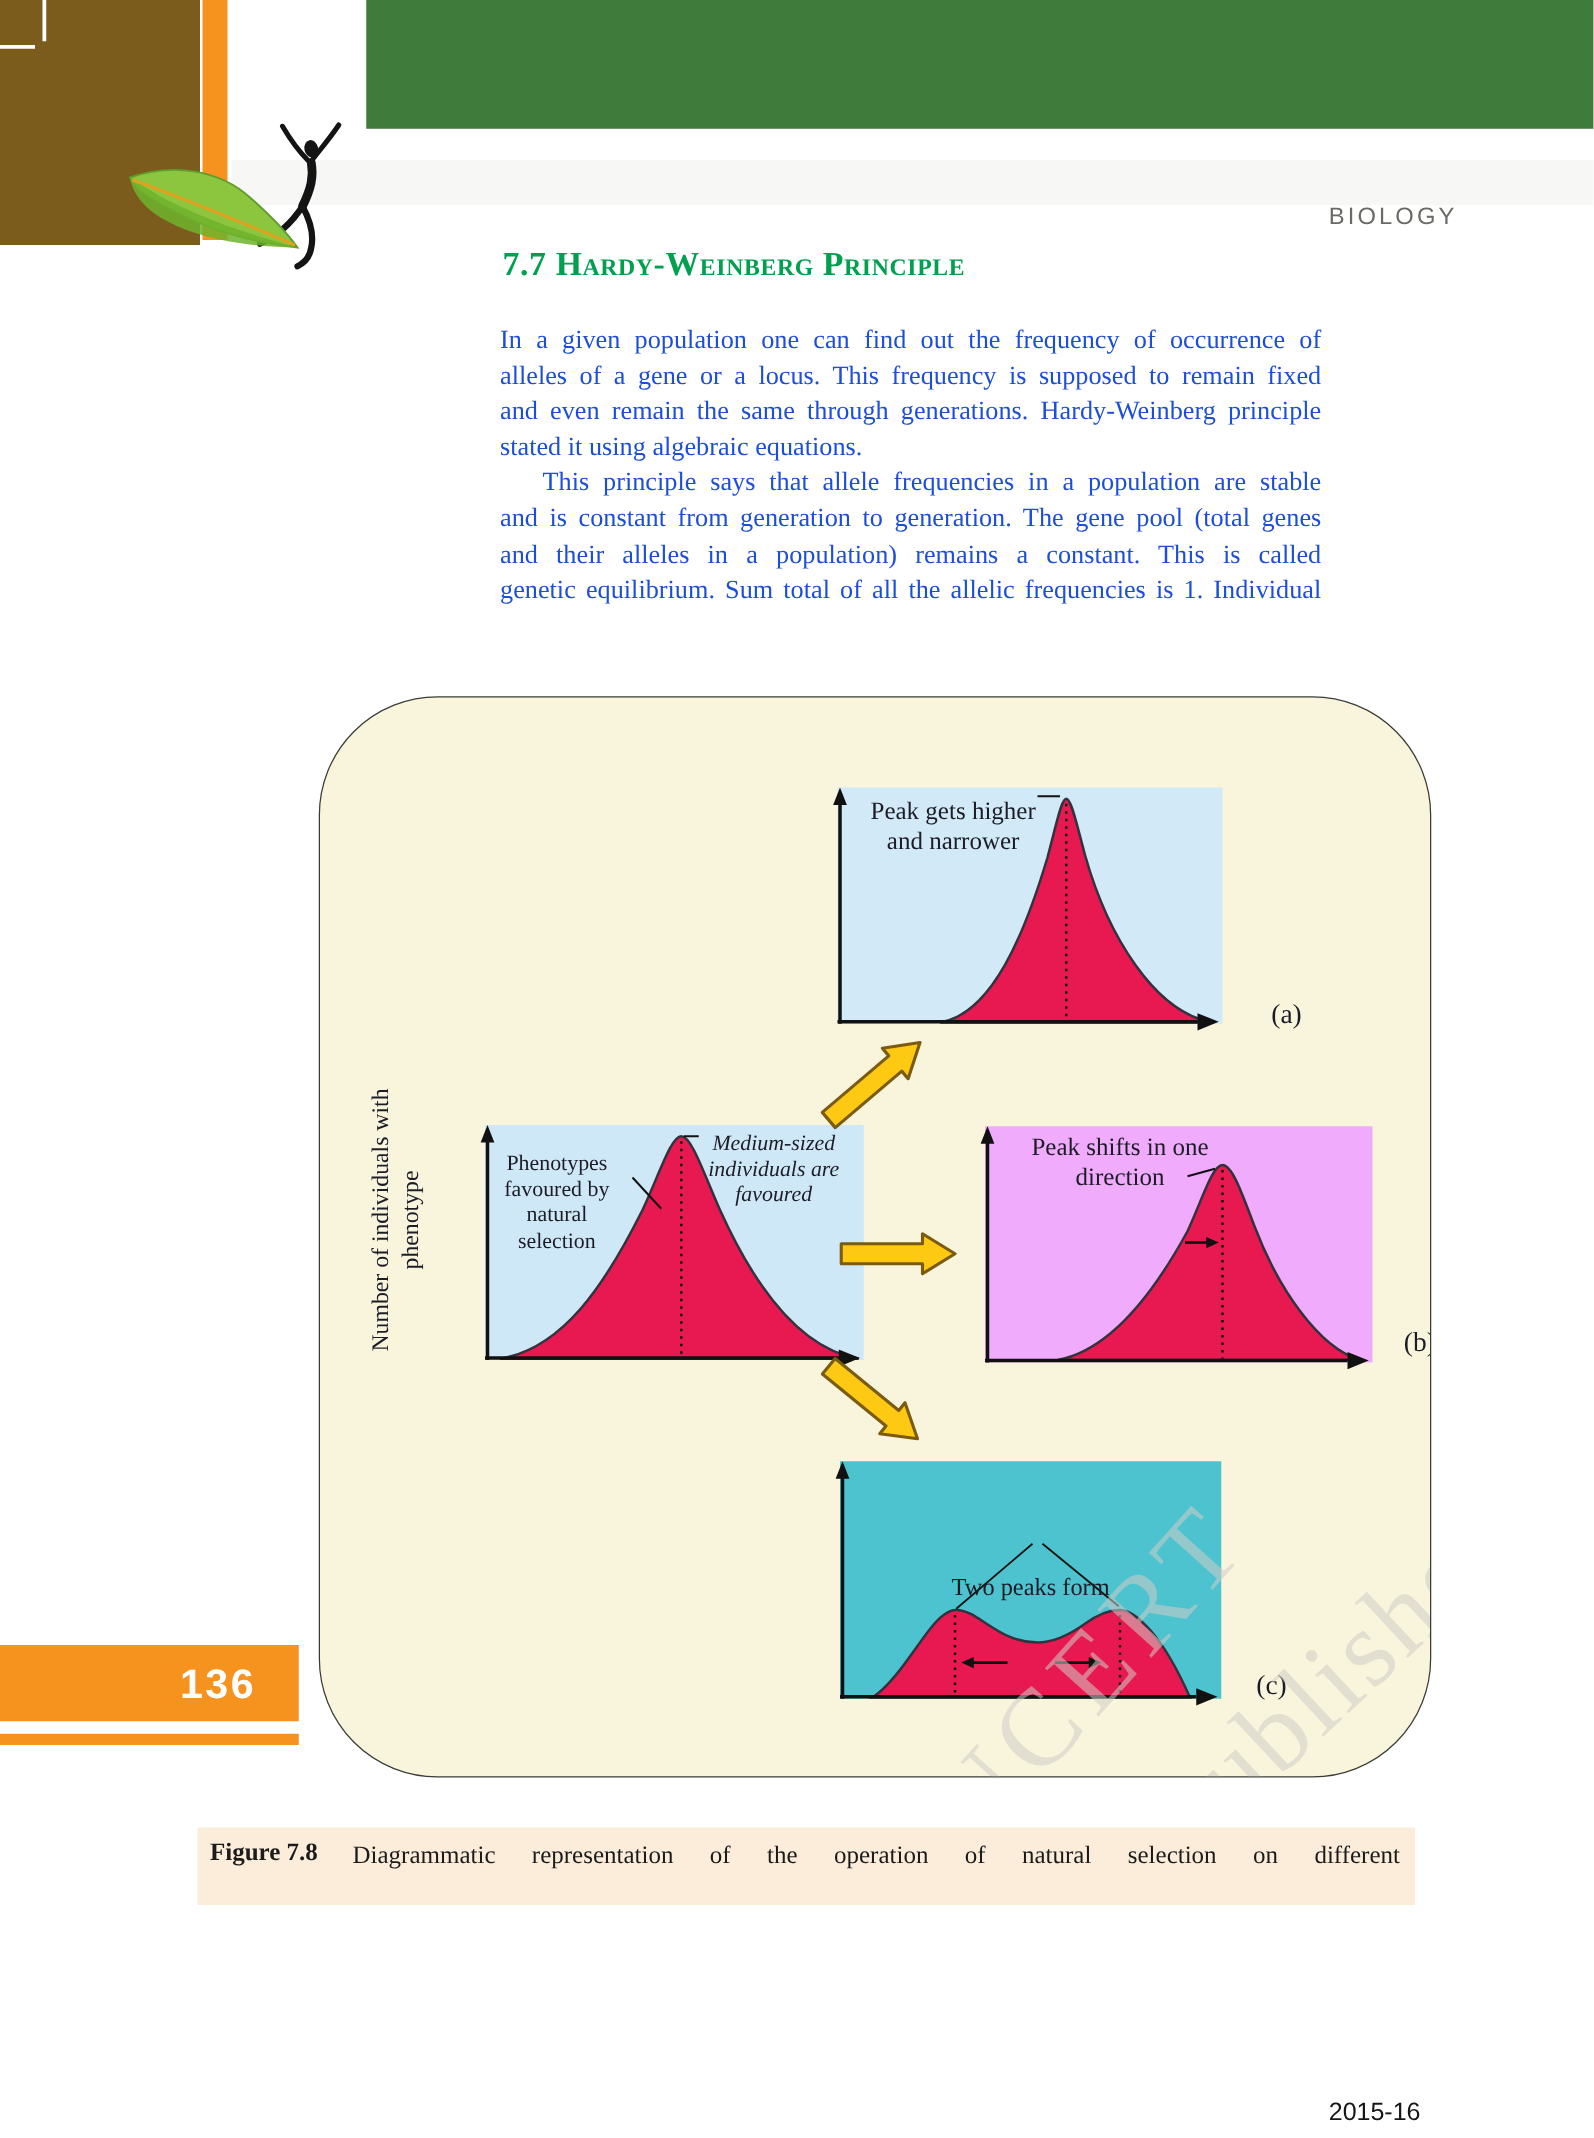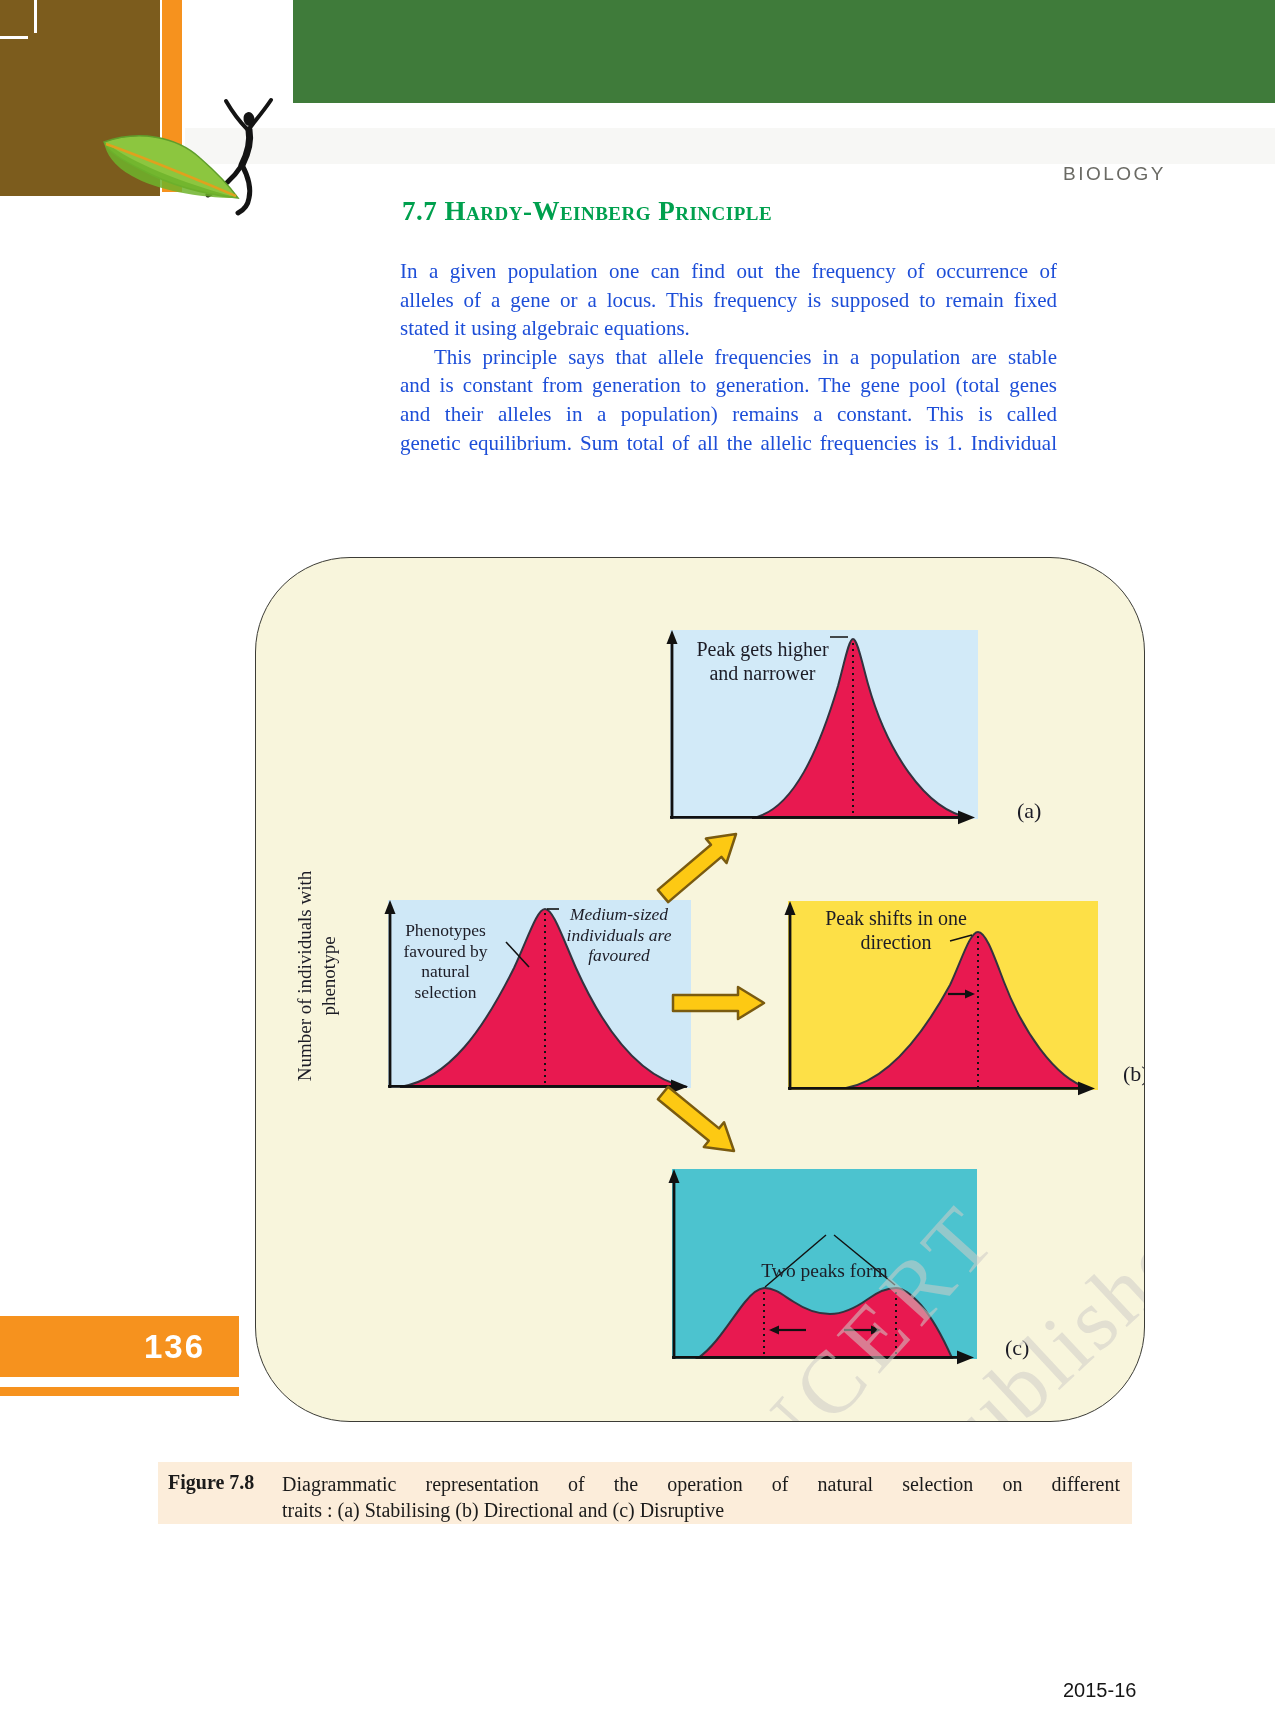--- a/index.html
+++ b/index.html
@@ -30,21 +30,21 @@
   .body-line.no-just { text-align:left; text-align-last:left; }
   .body-line.indent  { text-indent:34px; }
 
   
   .fig-box { position:absolute; left:255px; top:557px; width:888px; height:863px;
              background:#f8f5dc; border:1.8px solid #3c3c36; border-radius:95px; overflow:hidden; }
 
   .panel { position:absolute; }
   .p-src { left:100px; top:342px; width:303px; height:188px; background:#cfe8f7;margin-left:32px; }
   .p-a   { left:414px; top:72px;  width:308px; height:189px; background:#d2eaf8; }
-  .p-b   { left:532px; top:343px; width:310px; height:189px; background:#fde047; }
+  .p-b   { left:532px; top:343px; width:310px; height:189px; background:#f0abfc; }
   .p-c   { left:416px; top:611px; width:305px; height:190px; background:#4cc3cf; }
   .panel svg { position:absolute; left:0; top:0; overflow:visible; }
 
   .fig-lbl { position:absolute; color:#1c1c26; text-align:center; line-height:1.18; }
   .lbl-a      { left:10px;  top:8px;  width:165px; font-size:20px; }
   .lbl-b      { left:28px;  top:6px;  width:160px; font-size:20px; }
   .lbl-c      { left:0;     top:42px; width:100%;  font-size:19.5px;margin-top:48px; }
   .lbl-pheno  { left:8px;   top:20px; width:99px;  font-size:17.5px; }
   .lbl-medium { left:170px; top:4px;  width:122px; font-size:17.5px;font-style:italic; }
 
@@ -107,20 +107,21 @@
     <path d="M 8,16 C 48,30 100,52 138,68" fill="none" stroke="#e0a11e" stroke-width="2.5"></path>
   </svg>
 
   <div class="biology-lbl">BIOLOGY</div>
 
   <div class="sec-heading"><span>7.7</span>&nbsp;<span>Hardy-Weinberg Principle</span></div>
 
   <div class="body-text">
     <div class="body-line">In a given population one can find out the frequency of occurrence of</div>
     <div class="body-line">alleles of a gene or a locus. This frequency is supposed to remain fixed</div>
+    <div class="body-line">and even remain the same through generations. Hardy-Weinberg principle</div>
     <div class="body-line no-just">stated it using algebraic equations.</div>
     <div class="body-line indent">This principle says that allele frequencies in a population are stable</div>
     <div class="body-line">and is constant from generation to generation. The gene pool (total genes</div>
     <div class="body-line">and their alleles in a population) remains a constant. This is called</div>
     <div class="body-line">genetic equilibrium. Sum total of all the allelic frequencies is 1. Individual</div>
   </div>
 
   <div class="fig-box">
 
     <div class="panel p-src">
@@ -195,21 +196,20 @@
       <polygon points="412.1,528.8 463,570.4 468,564.2 478,593 447.8,589 452.8,582.8 401.9,541.2" fill="#fdc913" stroke="#7a5b10" stroke-width="2.5" stroke-linejoin="round"></polygon>
     </svg>
 
     <div class="watermark wm1">© NCERT</div>
     <div class="watermark wm2">not to be republished</div>
   </div>
 
   <div class="caption-band">
     <div class="caption-label">Figure 7.8</div>
     <div class="caption-l1">Diagrammatic representation of the operation of natural selection on different</div>
-    <div class="caption-l2">traits : (a) Stabilising (b) Directional and (c) Disruptive</div>
   </div>
 
   <div class="pagenum-box">
     <span>136</span>
   </div>
   <div class="pagenum-stripe"></div>
   <div class="footer-year">2015-16</div>
 
 </div>
 

